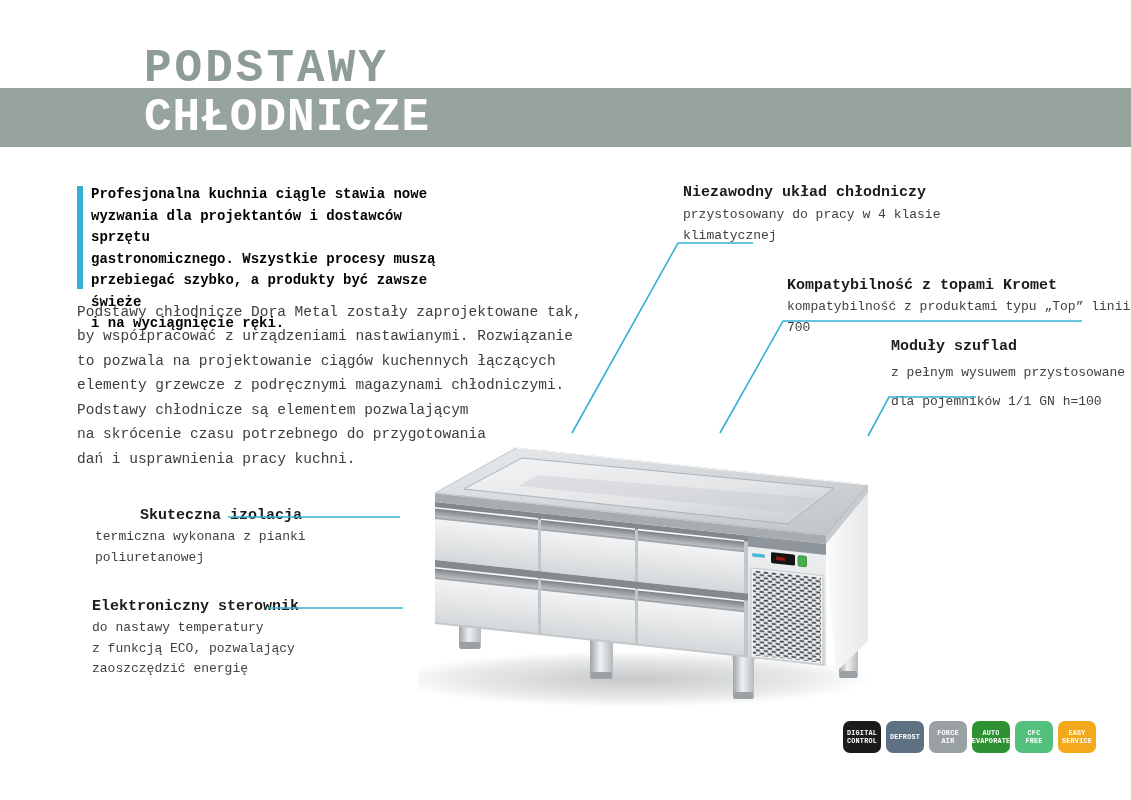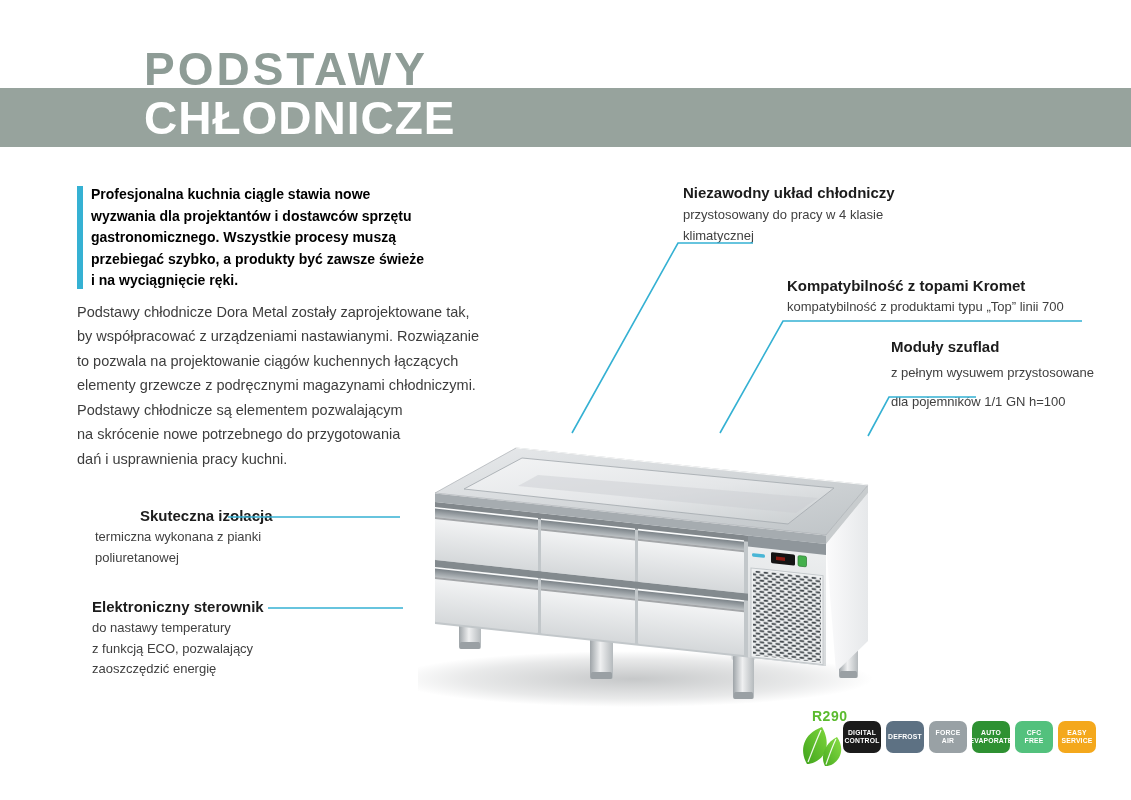--- a/index.html
+++ b/index.html
@@ -1,19 +1,19 @@
 <!DOCTYPE html>
 <html style="--accent: #35b1d3; --band: #97a39d; --title: #8e9c96; --r290: #5bbb2e;"><head>
 <meta charset="utf-8">
 <style>
   html,body{margin:0;padding:0;background:#e9e9e9;}
   .page{
     position:relative;width:1131px;height:800px;margin:0 auto;
     background:#ffffff;overflow:hidden;
-    font-family:Liberation Sans, sans-serif;
+    font-family:Liberation Mono, monospace;
     color:#3d3d3d;
   }
   
   .title1{
     position:absolute;left:144px;top:47px;
     font-size:46px;font-weight:bold;letter-spacing:3px;line-height:44px;
     color:var(--title,#8e9c96);
   }
   .band{
     position:absolute;left:0;top:88px;width:1131px;height:59px;
@@ -85,21 +85,21 @@
   <div class="intro">Profesjonalna kuchnia ciągle stawia nowe
 wyzwania dla projektantów i dostawców sprzętu
 gastronomicznego. Wszystkie procesy muszą
 przebiegać szybko, a produkty być zawsze świeże
 i na wyciągnięcie ręki.</div>
   <div class="para p1">Podstawy chłodnicze Dora Metal zostały zaprojektowane tak,
 by współpracować z urządzeniami nastawianymi. Rozwiązanie
 to pozwala na projektowanie ciągów kuchennych łączących
 elementy grzewcze z podręcznymi magazynami chłodniczymi.</div>
   <div class="para p2">Podstawy chłodnicze są elementem pozwalającym
-na skrócenie nowe potrzebnego do przygotowania
+na skrócenie czasu potrzebnego do przygotowania
 dań i usprawnienia pracy kuchni.</div>
 
   <div class="feature-title f1t">Skuteczna izolacja</div>
   <div class="feature-desc f1d">termiczna wykonana z pianki
 poliuretanowej</div>
   <div class="feature-title f2t">Elektroniczny sterownik</div>
   <div class="feature-desc f2d">do nastawy temperatury
 z funkcją ECO, pozwalający
 zaoszczędzić energię</div>
 
@@ -252,39 +252,20 @@
     <polygon points="408,112 450,62 450,70 408,121" fill="#c8ccce"></polygon>
     <polygon points="17,70 408,112 408,121 17,79" fill="#a6acb0"></polygon>
     <line x1="17" y1="70" x2="408" y2="112" stroke="#fdfdfd" stroke-width="1"></line>
 
     <polygon points="17,70 98,25 450,62 408,112" fill="url(#gTop)" stroke="#9fa5a9" stroke-width="0.6"></polygon>
     <polygon points="46,66 104,35 416,65 370,101" fill="url(#gTray)" stroke="#a8aeb2" stroke-width="0.9"></polygon>
     <polygon points="120,52 400,75 378,90 100,63" fill="#c9cdd0" opacity="0.45"></polygon>
     <line x1="98" y1="25" x2="450" y2="62" stroke="#f6f7f7" stroke-width="1.2"></line>
   </svg>
 
-  <div class="r290">
-    <div class="r290-label">R290</div>
-    <svg class="r290-leaves" width="48" height="48" viewBox="0 0 48 48">
-      <defs>
-        <linearGradient id="leafG1" x1="0" y1="1" x2="1" y2="0">
-          <stop offset="0%" stop-color="#3fa31c"></stop>
-            <stop offset="100%" stop-color="#7ed63c"></stop>
-        </linearGradient>
-        <linearGradient id="leafG2" x1="0" y1="1" x2="1" y2="0">
-          <stop offset="0%" stop-color="#48ab21"></stop>
-            <stop offset="100%" stop-color="#8ade44"></stop>
-        </linearGradient>
-      </defs>
-      <path d="M8,44 C0,30 4,14 23,7 C31,21 29,36 16,42 C13,43.6 10,44 8,44 Z" fill="url(#leafG1)"></path>
-      <path d="M9,42 C13,32 17,21 22,10" stroke="#ffffff" stroke-width="1.3" fill="none" opacity="0.9"></path>
-      <path d="M26,46 C21,37 25,24 38,17 C45,27 43,38 34,44 C31,45.8 28,46.2 26,46 Z" fill="url(#leafG2)"></path>
-      <path d="M27,44.5 C30,36 33,27 37,19" stroke="#ffffff" stroke-width="1.2" fill="none" opacity="0.9"></path>
-    </svg>
-  </div>
 
   <div class="badges">
     <div class="badge" style="background: rgb(27, 27, 27);"><span>DIGITAL
 CONTROL</span></div>
     <div class="badge" style="background: rgb(93, 113, 131);"><span>DEFROST</span></div>
     <div class="badge" style="background: rgb(153, 161, 165);"><span>FORCE
 AIR</span></div>
     <div class="badge" style="background: rgb(46, 145, 50);"><span>AUTO
 EVAPORATE</span></div>
     <div class="badge" style="background: rgb(83, 193, 125);"><span>CFC

